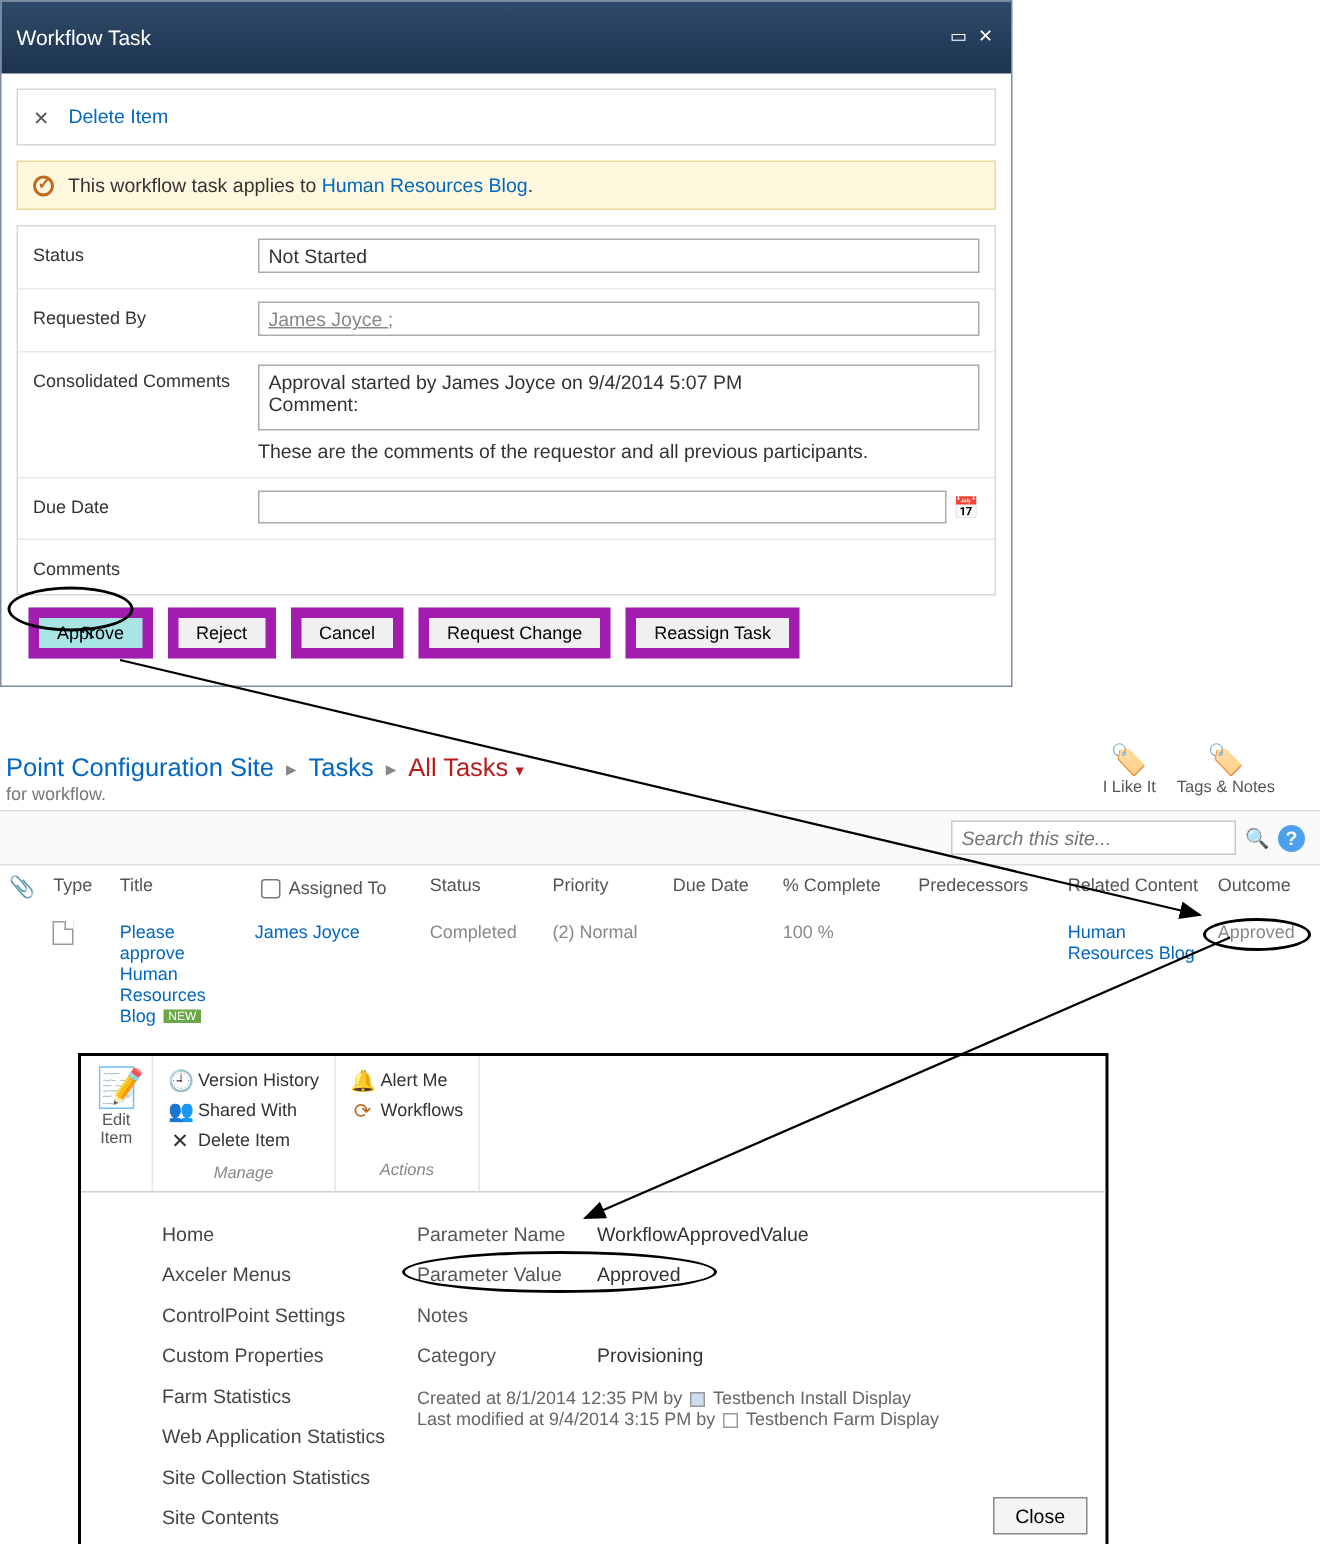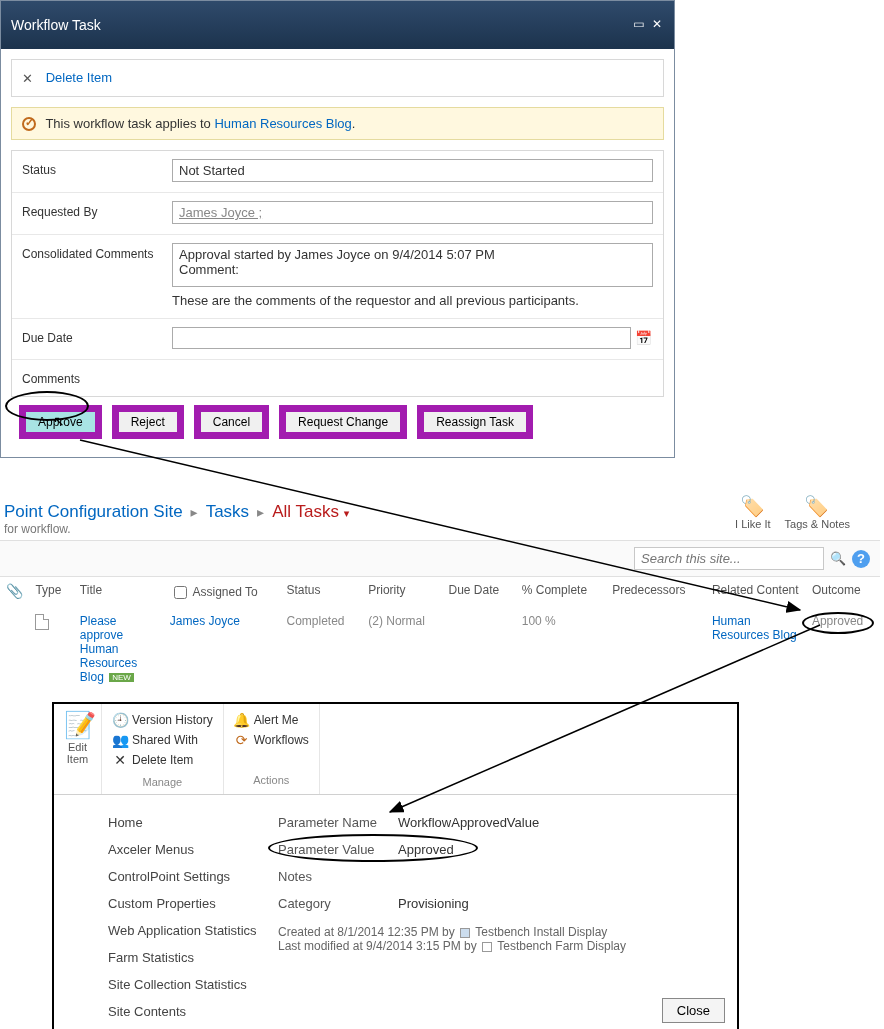--- a/index.html
+++ b/index.html
@@ -307,20 +307,21 @@
   }
   .rib-col {
     padding: 6px 10px;
     border-right: 1px solid #e6e6e6;
   }
   .rib-col .group-lbl {
     color: #888;
     font-size: 11px;
     text-align: center;
     margin-top: 6px;
+    font-style: italic;
   }
   .rib-item {
     display: flex;
     align-items: center;
     gap: 4px;
     font-size: 12px;
     color: #333;
     padding: 2px 0;
     cursor: pointer;
   }
@@ -575,22 +576,22 @@
       <div class="group-lbl">Actions</div>
     </div>
   </div>
 
   <div class="detail-body">
     <div class="nav-col">
       <div>Home</div>
       <div>Axceler Menus</div>
       <div>ControlPoint Settings</div>
       <div>Custom Properties</div>
+      <div>Farm Statistics</div>
       <div>Web Application Statistics</div>
-      <div>Farm Statistics</div>
       <div>Site Collection Statistics</div>
       <div>Site Contents</div>
     </div>
 
     <div class="props-col">
       <div class="prop-row">
         <div class="pl">Parameter Name</div>
         <div class="pv">WorkflowApprovedValue</div>
       </div>
       <div class="prop-row" style="position:relative;">

